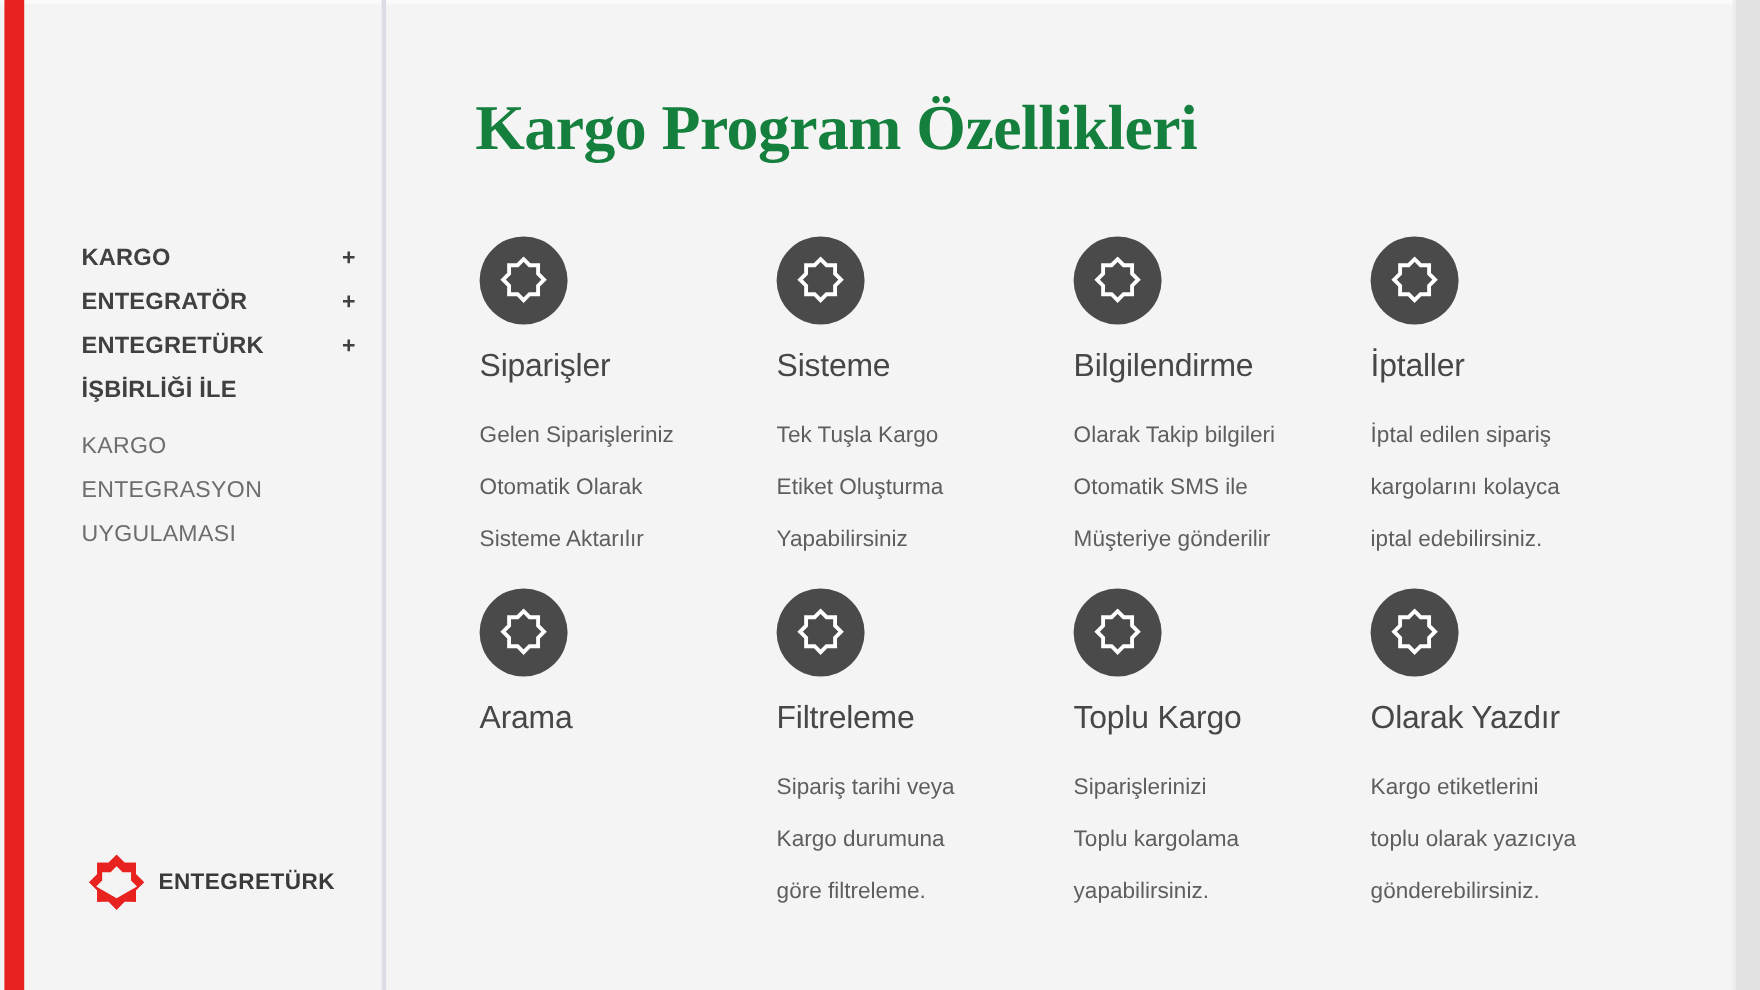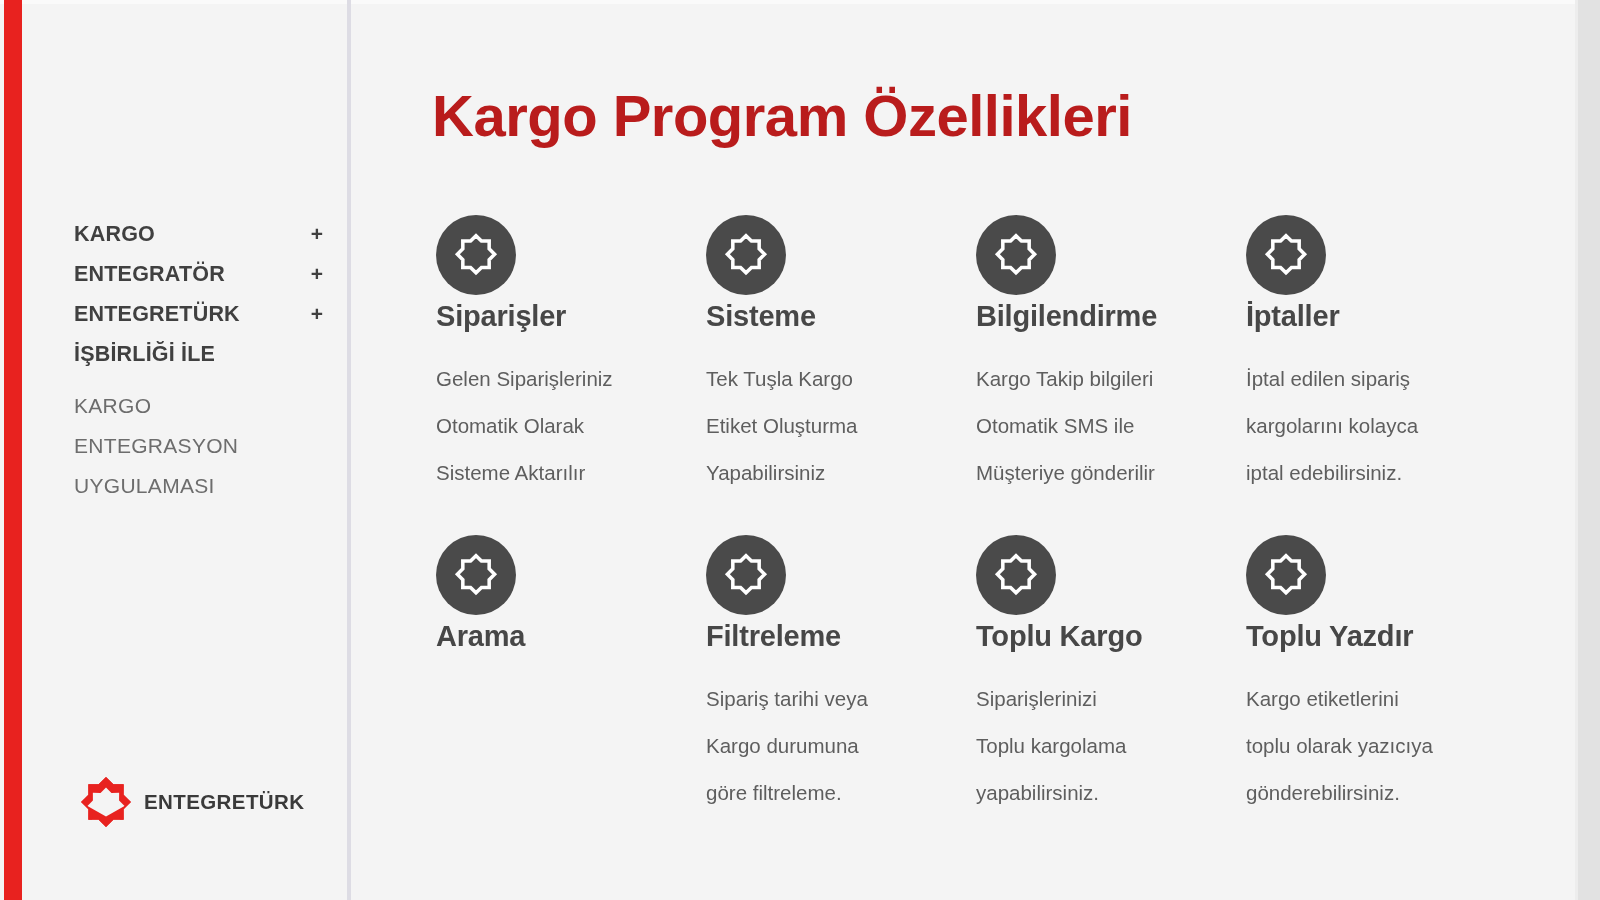--- a/index.html
+++ b/index.html
@@ -143,23 +143,24 @@
     width: 1227px;
     height: 900px;
   }
 
   .page-title {
     position: absolute;
     left: 81px;
     top: 82px;
     font-size: 58px;
     font-weight: bold;
-    color: #b91c1c;
+    color: #15803d;
     letter-spacing: -0.5px;
     white-space: nowrap;
+    font-family: Liberation Serif, serif;
   }
 
   .grid {
     position: absolute;
     left: 85px;
     top: 215px;
     width: 1140px;
     display: grid;
     grid-template-columns: repeat(4, 270px);
     grid-template-rows: repeat(2, 320px);
@@ -174,23 +175,23 @@
     height: 80px;
     border-radius: 50%;
     background: #4a4a4a;
     display: flex;
     align-items: center;
     justify-content: center;
   }
   .card-icon svg { display: block; }
 
   .card-title {
-    margin-top: 5px;
+    margin-top: 22px;
     font-size: 29px;
-    font-weight: bold;
+    font-weight: normal;
     color: #474747;
     letter-spacing: -0.2px;
     white-space: nowrap;
   }
 
   .card-desc {
     margin-top: 22px;
     font-size: 20.5px;
     font-weight: 300;
     line-height: 47px;
@@ -285,21 +286,21 @@
 Yapabilirsiniz</p>
       </section>
 
       <section class="card">
         <div class="card-icon">
           <svg width="44" height="44" viewBox="0 0 100 100" aria-hidden="true">
             <path fill="none" stroke="#ffffff" stroke-width="8" stroke-linejoin="miter" d="M50 6 L62.4 18.4 L80 18.3 L79.9 35.9 L92.3 48.3 L79.9 60.7 L80 78.3 L62.4 78.2 L50 90.6 L37.6 78.2 L20 78.3 L20.1 60.7 L7.7 48.3 L20.1 35.9 L20 18.3 L37.6 18.4 Z"></path>
           </svg>
         </div>
         <h2 class="card-title">Bilgilendirme</h2>
-        <p class="card-desc">Kargo Takip bilgileri
+        <p class="card-desc">Olarak Takip bilgileri
 Otomatik SMS  ile
 Müşteriye gönderilir</p>
       </section>
 
       <section class="card">
         <div class="card-icon">
           <svg width="44" height="44" viewBox="0 0 100 100" aria-hidden="true">
             <path fill="none" stroke="#ffffff" stroke-width="8" stroke-linejoin="miter" d="M50 6 L62.4 18.4 L80 18.3 L79.9 35.9 L92.3 48.3 L79.9 60.7 L80 78.3 L62.4 78.2 L50 90.6 L37.6 78.2 L20 78.3 L20.1 60.7 L7.7 48.3 L20.1 35.9 L20 18.3 L37.6 18.4 Z"></path>
           </svg>
         </div>
@@ -341,21 +342,21 @@
 Toplu kargolama
 yapabilirsiniz.</p>
       </section>
 
       <section class="card">
         <div class="card-icon">
           <svg width="44" height="44" viewBox="0 0 100 100" aria-hidden="true">
             <path fill="none" stroke="#ffffff" stroke-width="8" stroke-linejoin="miter" d="M50 6 L62.4 18.4 L80 18.3 L79.9 35.9 L92.3 48.3 L79.9 60.7 L80 78.3 L62.4 78.2 L50 90.6 L37.6 78.2 L20 78.3 L20.1 60.7 L7.7 48.3 L20.1 35.9 L20 18.3 L37.6 18.4 Z"></path>
           </svg>
         </div>
-        <h2 class="card-title">Toplu Yazdır</h2>
+        <h2 class="card-title">Olarak Yazdır</h2>
         <p class="card-desc">Kargo etiketlerini
 toplu olarak yazıcıya
 gönderebilirsiniz.</p>
       </section>
 
     </div>
   </main>
 </div>
 
 </body></html>

